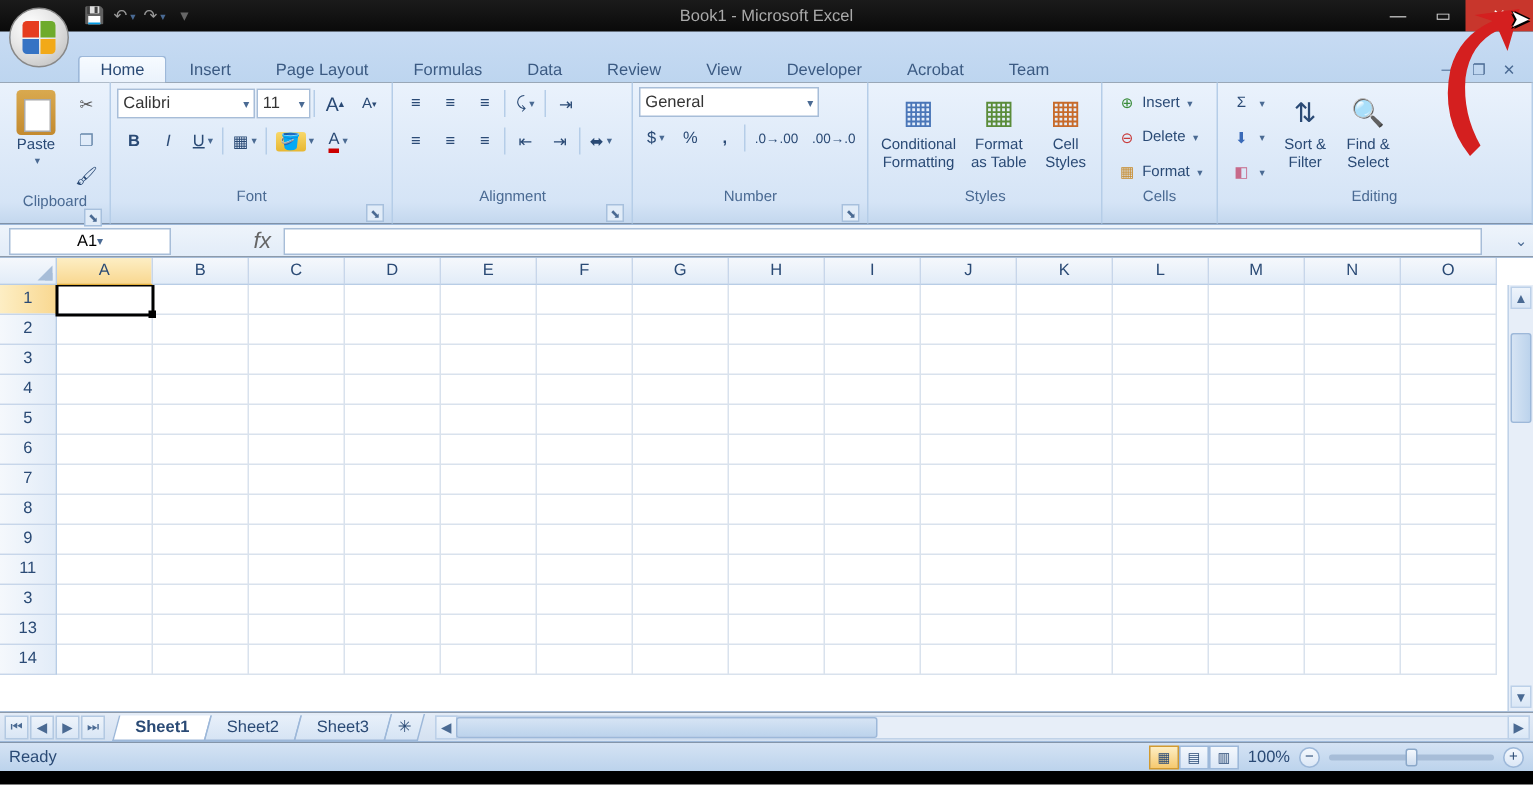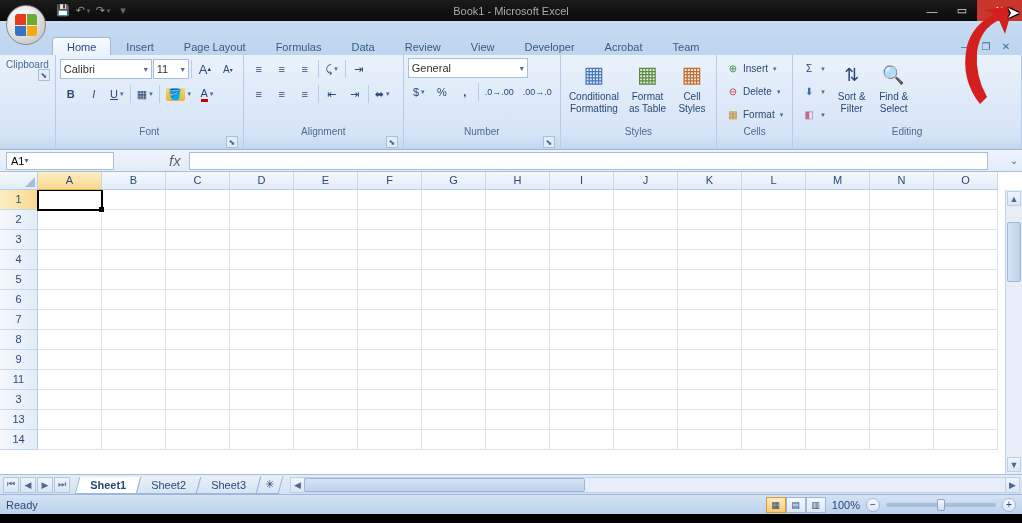--- a/index.html
+++ b/index.html
@@ -48,21 +48,21 @@
 
 
 .ico-paste { background: linear-gradient(#d9a94f,#c38a2f); width: 26px; height: 30px; border-radius: 3px; position: relative; }
 .ico-paste::after { content:''; position:absolute; left:5px; top:6px; width:16px; height:20px; background:#fff; border:1px solid #aaa; }
 .ico-cut::before { content:'✂'; color:#555; }
 .ico-copy::before { content:'❐'; color:#6a8aad; }
 .ico-brush::before { content:'🖌'; font-size:12px; }
 
 
 .fbar { height: 22px; background: linear-gradient(#eef4fb,#e2ecf8); border-bottom: 1px solid #a7bdd8; display: flex; align-items: center; }
-.namebox { width: 108px; height: 18px; background: #fff; border: 1px solid #a7bdd8; margin-left: 6px; display:flex; align-items:center; padding: 0 4px; font-size: 11px; justify-content: flex-start; }
+.namebox { width: 108px; height: 18px; background: #fff; border: 1px solid #a7bdd8; margin-left: 6px; display:flex; align-items:center; padding: 0 4px; font-size: 11px; justify-content: center; }
 .fxlabel { font-style: italic; font-size: 15px; color: #666; margin: 0 8px 0 55px; }
 .formula-input { flex: 1; height: 18px; background: #fff; border: 1px solid #a7bdd8; margin-right: 18px; }
 .fbar-expand { width:16px; text-align:center; color:#4a6a93; font-size:10px; cursor:pointer; }
 
 
 .gridwrap { position: relative; height: 302px; background: #fff; display: flex; flex-direction: column; }
 .colhdrs { display: flex; height: 18px; }
 .selall { width: 38px; background: linear-gradient(#f5f8fc,#e2ecf8); border-right: 1px solid #b8cde6; border-bottom: 1px solid #b8cde6; position:relative; }
 .selall::after { content:''; position:absolute; right:2px; bottom:2px; border:5px solid transparent; border-right-color:#a7bdd8; border-bottom-color:#a7bdd8; }
 .colhdr { flex:0 0 64px; background: linear-gradient(#f5f8fc,#e2ecf8); border-right: 1px solid #c7d6ea; border-bottom: 1px solid #b8cde6; font-size: 11px; color:#2a4a75; text-align: center; line-height: 17px; }
@@ -151,20 +151,34 @@
   <div class="docbtns">
     <span class="docbtn">—</span>
     <span class="docbtn">❐</span>
     <span class="docbtn">✕</span>
   </div>
 </div>
 
 <div class="ribbon">
 
   <div class="group">
+    <div class="group-body">
+      <div class="bigbtn">
+        <span class="ico">
+            <span class="ico-paste"></span>
+          </span>
+        <span>Paste</span>
+        <span class="dd-tiny">▾</span>
+      </div>
+      <div class="col">
+        <div class="smbtn ico-cut"></div>
+        <div class="smbtn ico-copy"></div>
+        <div class="smbtn ico-brush"></div>
+      </div>
+    </div>
     <div class="group-label"><span>Clipboard</span><span class="group-launcher">⬊</span></div>
   </div>
 
   <div class="group" style="min-width:188px;">
     <div class="group-body" style="flex-direction:column; gap:3px;">
       <div class="row">
         <div class="combo" style="width:92px;">
             <span>Calibri</span>
             <span class="dd">▾</span>
           </div>

